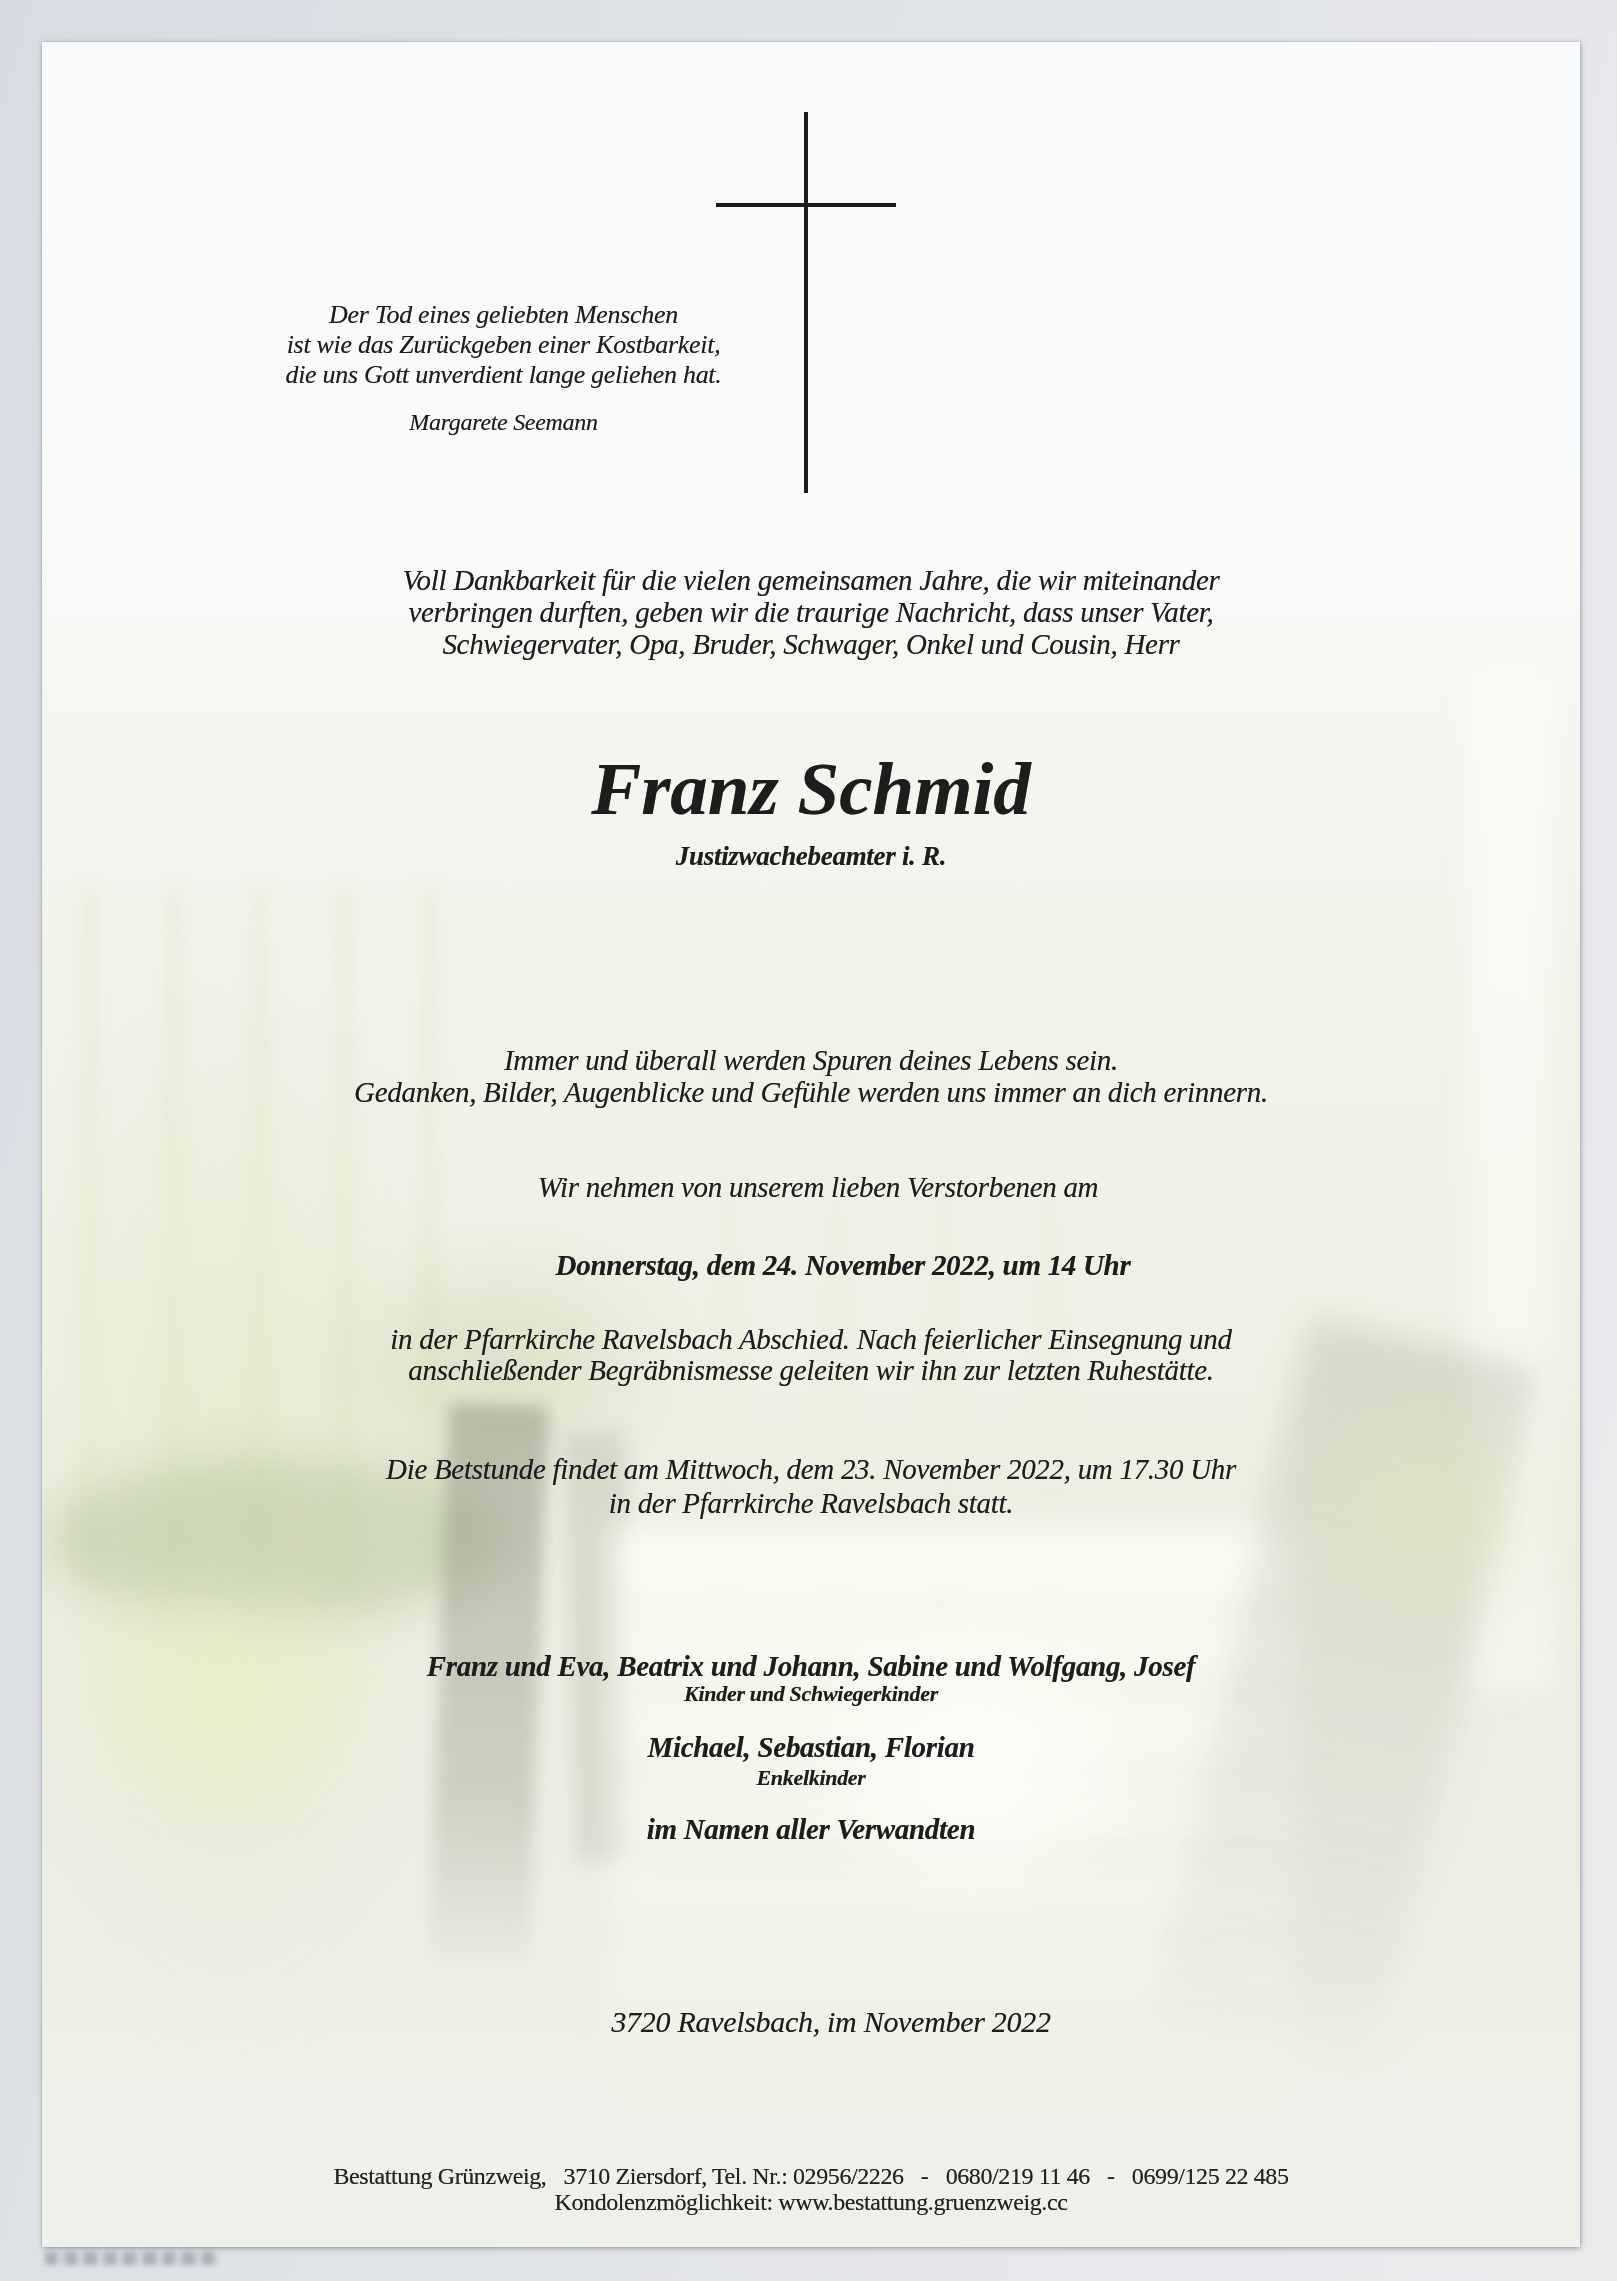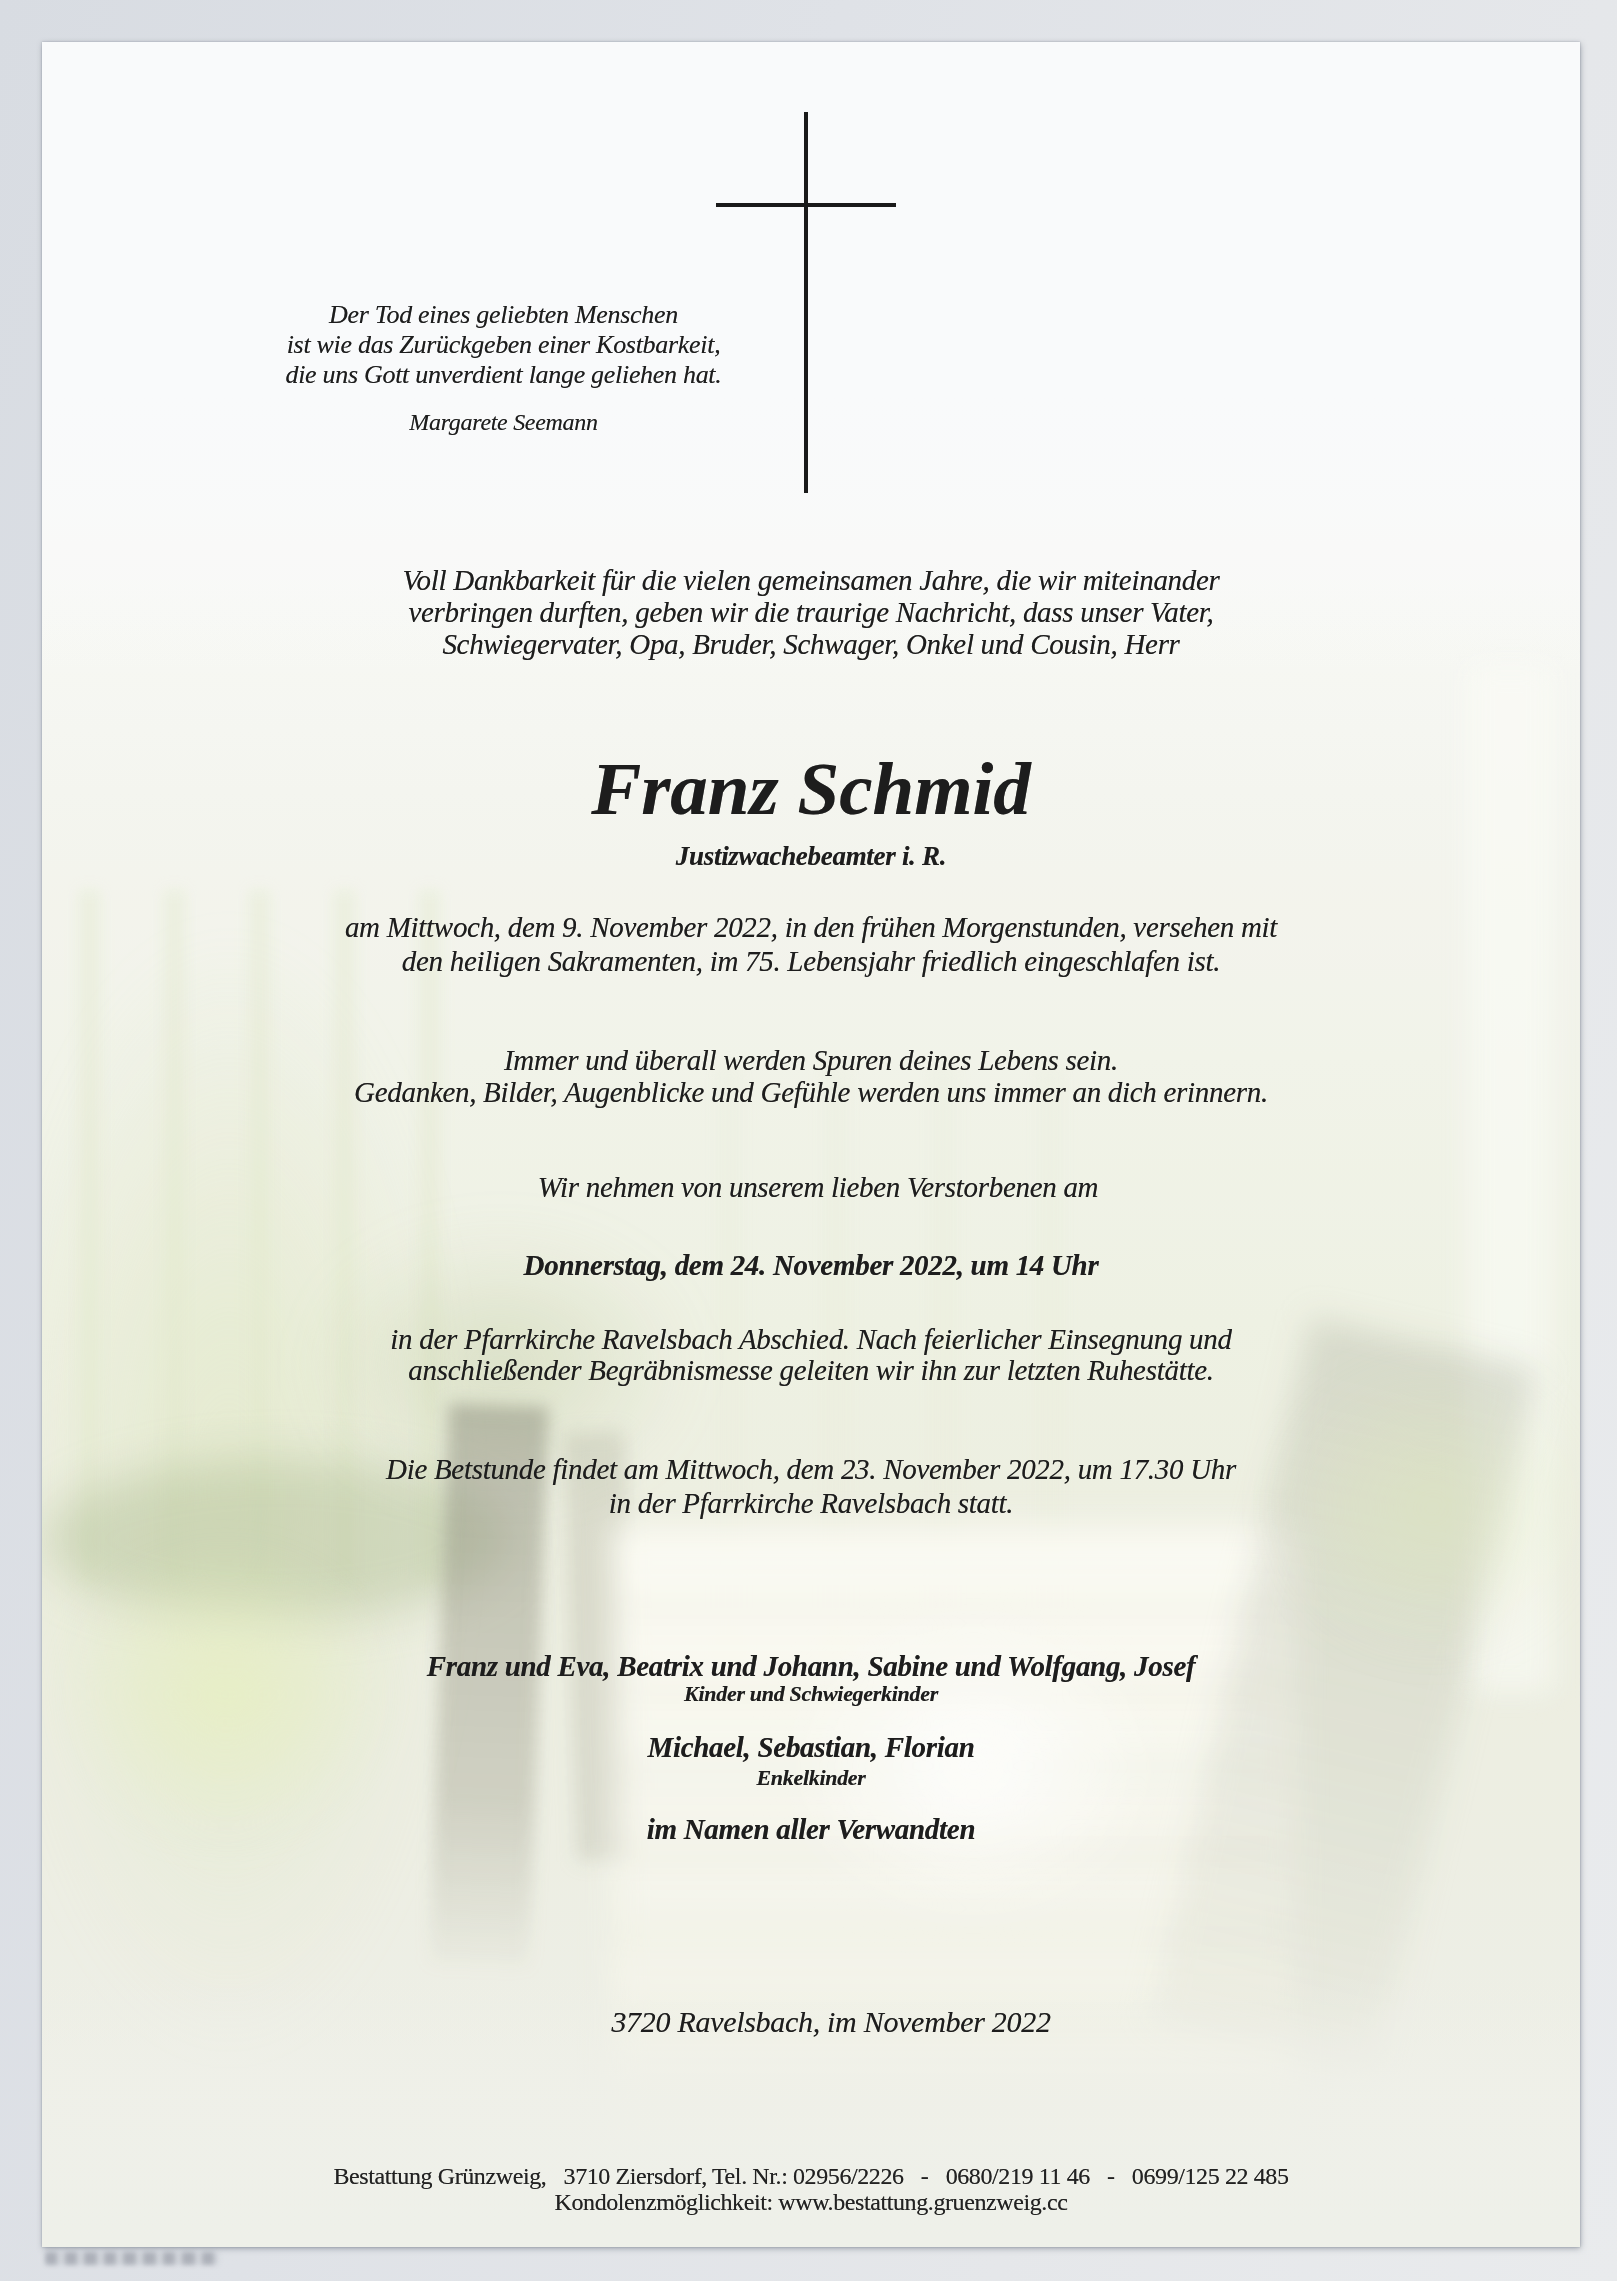--- a/index.html
+++ b/index.html
@@ -59,21 +59,21 @@
        font-style:italic;letter-spacing:-0.3px;
        text-shadow:0 0 0.5px rgba(25,25,25,.55);}
   .quote{left:0;width:923px;top:258px;font-size:26px;line-height:30px;}
   .quote-attr{left:0;width:923px;top:367px;font-size:24px;line-height:27px;}
   .intro{top:522px;font-size:29px;line-height:32px;}
   .deceased-name{top:709px;font-size:75px;line-height:1;font-weight:bold;letter-spacing:0;}
   .deceased-title{top:798px;font-size:27px;line-height:1.2;font-weight:bold;}
   .death{top:868px;font-size:29px;line-height:34px;}
   .remember{top:1002px;font-size:29px;line-height:32px;}
   .farewell{top:1129px;font-size:29px;line-height:32px;margin-left:7px;}
-  .fdatetime{top:1207px;font-size:29px;line-height:32px;font-weight:bold;}
+  .fdatetime{top:1207px;font-size:29px;line-height:32px;font-weight:bold;margin-left:32px;}
   .fdetails{top:1282px;font-size:29px;line-height:31px;}
   .betstunde{top:1410px;font-size:29px;line-height:34px;}
   .names1{top:1608px;font-size:29px;line-height:32px;font-weight:bold;}
   .label1{top:1639px;font-size:22px;line-height:25px;font-weight:600;}
   .names2{top:1689px;font-size:29px;line-height:32px;font-weight:bold;}
   .label2{top:1723px;font-size:22px;line-height:25px;font-weight:600;}
   .closing{top:1771px;font-size:29px;line-height:32px;font-weight:bold;}
   .placedate{top:1963px;font-size:30px;line-height:34px;padding-left:20px;}
   .footer{top:2121px;font-size:24px;line-height:26px;font-style:normal;letter-spacing:-0.4px;color:#222;}
   
@@ -120,24 +120,20 @@
 
   <div class="txt intro">
     <div>Voll Dankbarkeit für die vielen gemeinsamen Jahre, die wir miteinander</div>
     <div>verbringen durften, geben wir die traurige Nachricht, dass unser Vater,</div>
     <div>Schwiegervater, Opa, Bruder, Schwager, Onkel und Cousin, Herr</div>
   </div>
 
   <div class="txt deceased-name">Franz Schmid</div>
   <div class="txt deceased-title">Justizwachebeamter i. R.</div>
 
-  <div class="txt death">
-    <div>am Mittwoch, dem 9. November 2022, in den frühen Morgenstunden, versehen mit</div>
-    <div>den heiligen Sakramenten, im 75. Lebensjahr friedlich eingeschlafen ist.</div>
-  </div>
 
   <div class="txt remember">
     <div>Immer und überall werden Spuren deines Lebens sein.</div>
     <div>Gedanken, Bilder, Augenblicke und Gefühle werden uns immer an dich erinnern.</div>
   </div>
 
   <div class="txt farewell">Wir nehmen von unserem lieben Verstorbenen am</div>
   <div class="txt fdatetime">Donnerstag, dem 24. November 2022, um 14 Uhr</div>
   <div class="txt fdetails">
     <div>in der Pfarrkirche Ravelsbach Abschied. Nach feierlicher Einsegnung und</div>

